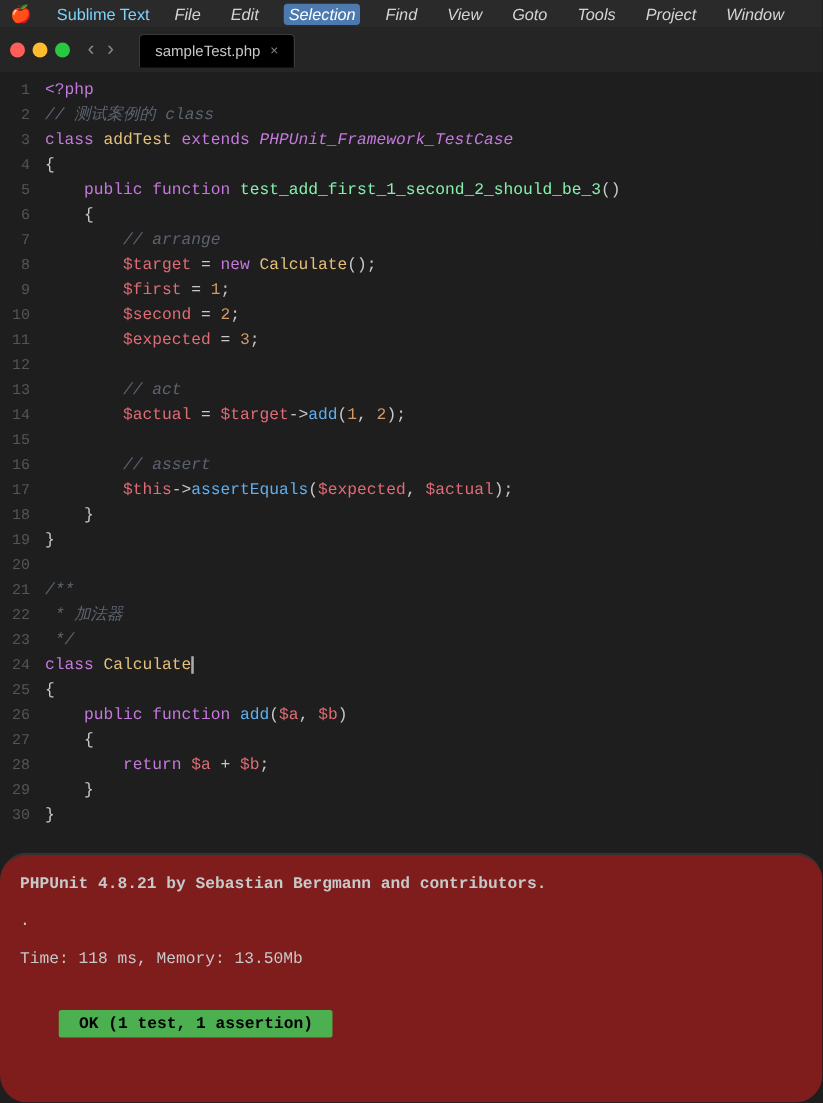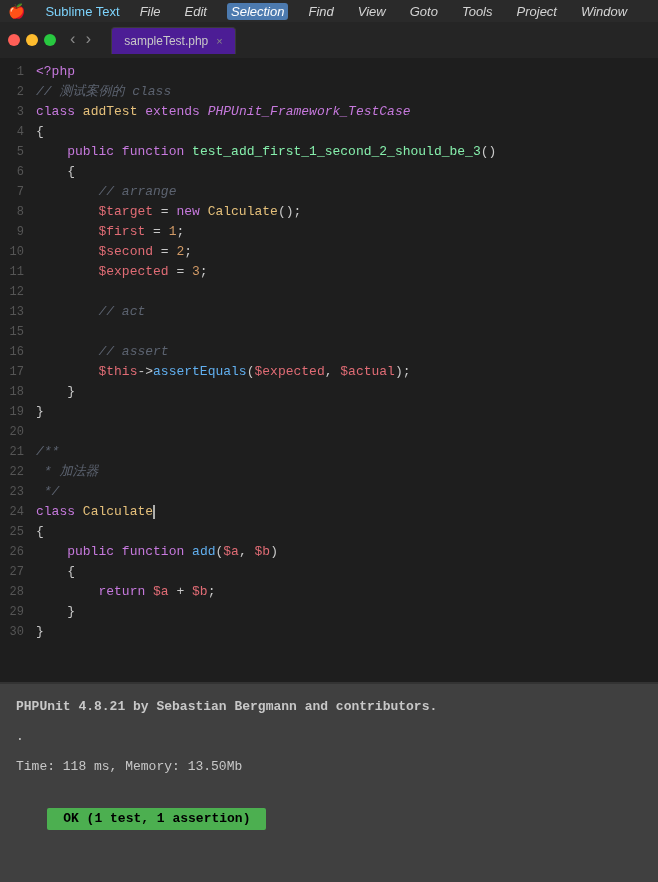--- a/index.html
+++ b/index.html
@@ -69,21 +69,21 @@
       margin-right: 6px;
     }
     .tab-nav-btn {
       color: #888;
       font-size: 16px;
       cursor: pointer;
       padding: 0 2px;
       line-height: 1;
     }
     .tab {
-      background: #4c1d95;
+      background: #000000;
       color: #c8c8c8;
       font-size: 12px;
       font-family: -apple-system, BlinkMacSystemFont, sans-serif;
       padding: 6px 12px;
       border-radius: 4px 4px 0 0;
       display: flex;
       align-items: center;
       gap: 8px;
       border-top: 1px solid #3a3a3a;
       border-left: 1px solid #3a3a3a;
@@ -154,28 +154,29 @@
       width: 2px;
       height: 14px;
       background: #aeafad;
       vertical-align: text-bottom;
       animation: blink 1s step-end infinite;
     }
     @keyframes blink { 50% { opacity: 0; } }
 
     
     .terminal {
-      background: #404040;
+      background: #7f1d1d;
       border-top: 2px solid #333;
       padding: 12px 16px;
       flex-shrink: 0;
       height: 200px;
       font-family: 'Menlo', 'Monaco', 'Courier New', monospace;
       font-size: 13px;
       color: #c8c8c8;
+      border-radius: 22px;
     }
     .terminal-line {
       line-height: 22px;
       white-space: pre;
     }
     .terminal-bold {
       font-weight: bold;
     }
     .ok-badge {
       display: inline-block;
@@ -280,20 +281,24 @@
     <div class="code-line">
       <span class="line-number">12</span>
       <span class="line-content"></span>
     </div>
 
     <div class="code-line">
       <span class="line-number">13</span>
       <span class="line-content">        <span class="kw-comment">// act</span></span>
     </div>
 
+    <div class="code-line">
+      <span class="line-number">14</span>
+      <span class="line-content">        <span class="kw-var">$actual</span> = <span class="kw-var">$target</span>-&gt;<span style="color:#61afef">add</span>(<span class="kw-num">1</span>, <span class="kw-num">2</span>);</span>
+    </div>
 
     <div class="code-line">
       <span class="line-number">15</span>
       <span class="line-content"></span>
     </div>
 
     <div class="code-line">
       <span class="line-number">16</span>
       <span class="line-content">        <span class="kw-comment">// assert</span></span>
     </div>

